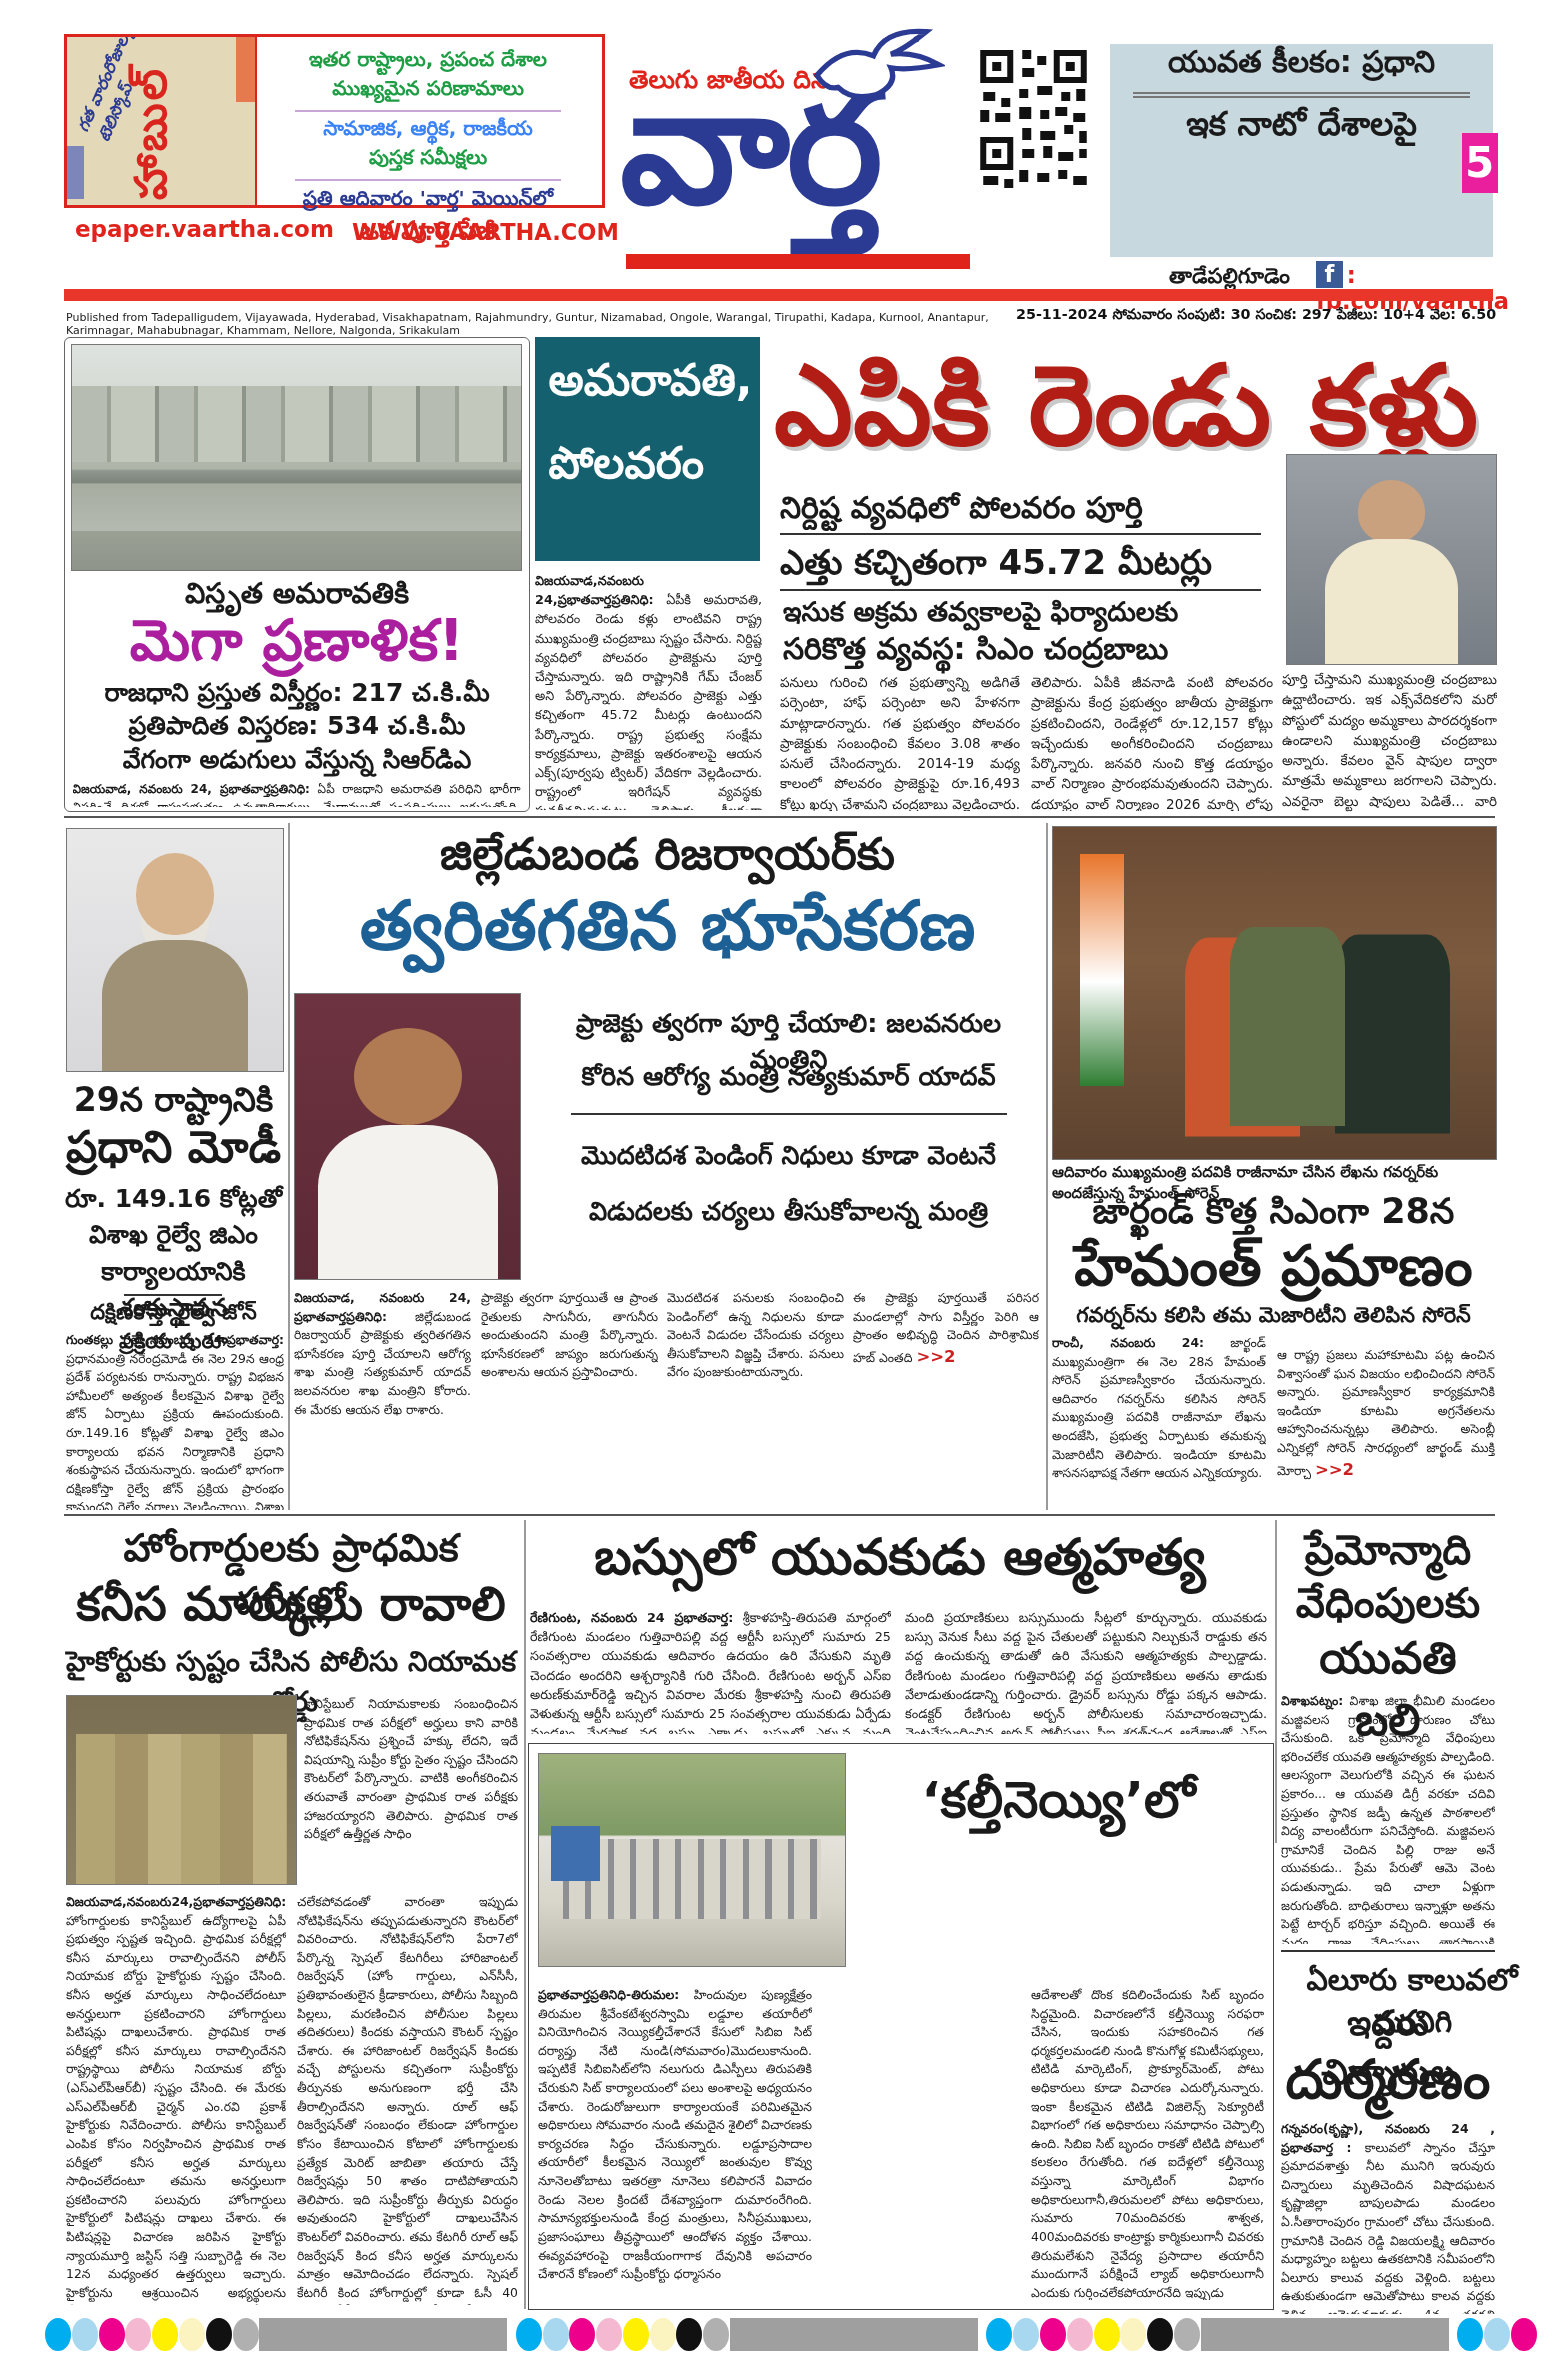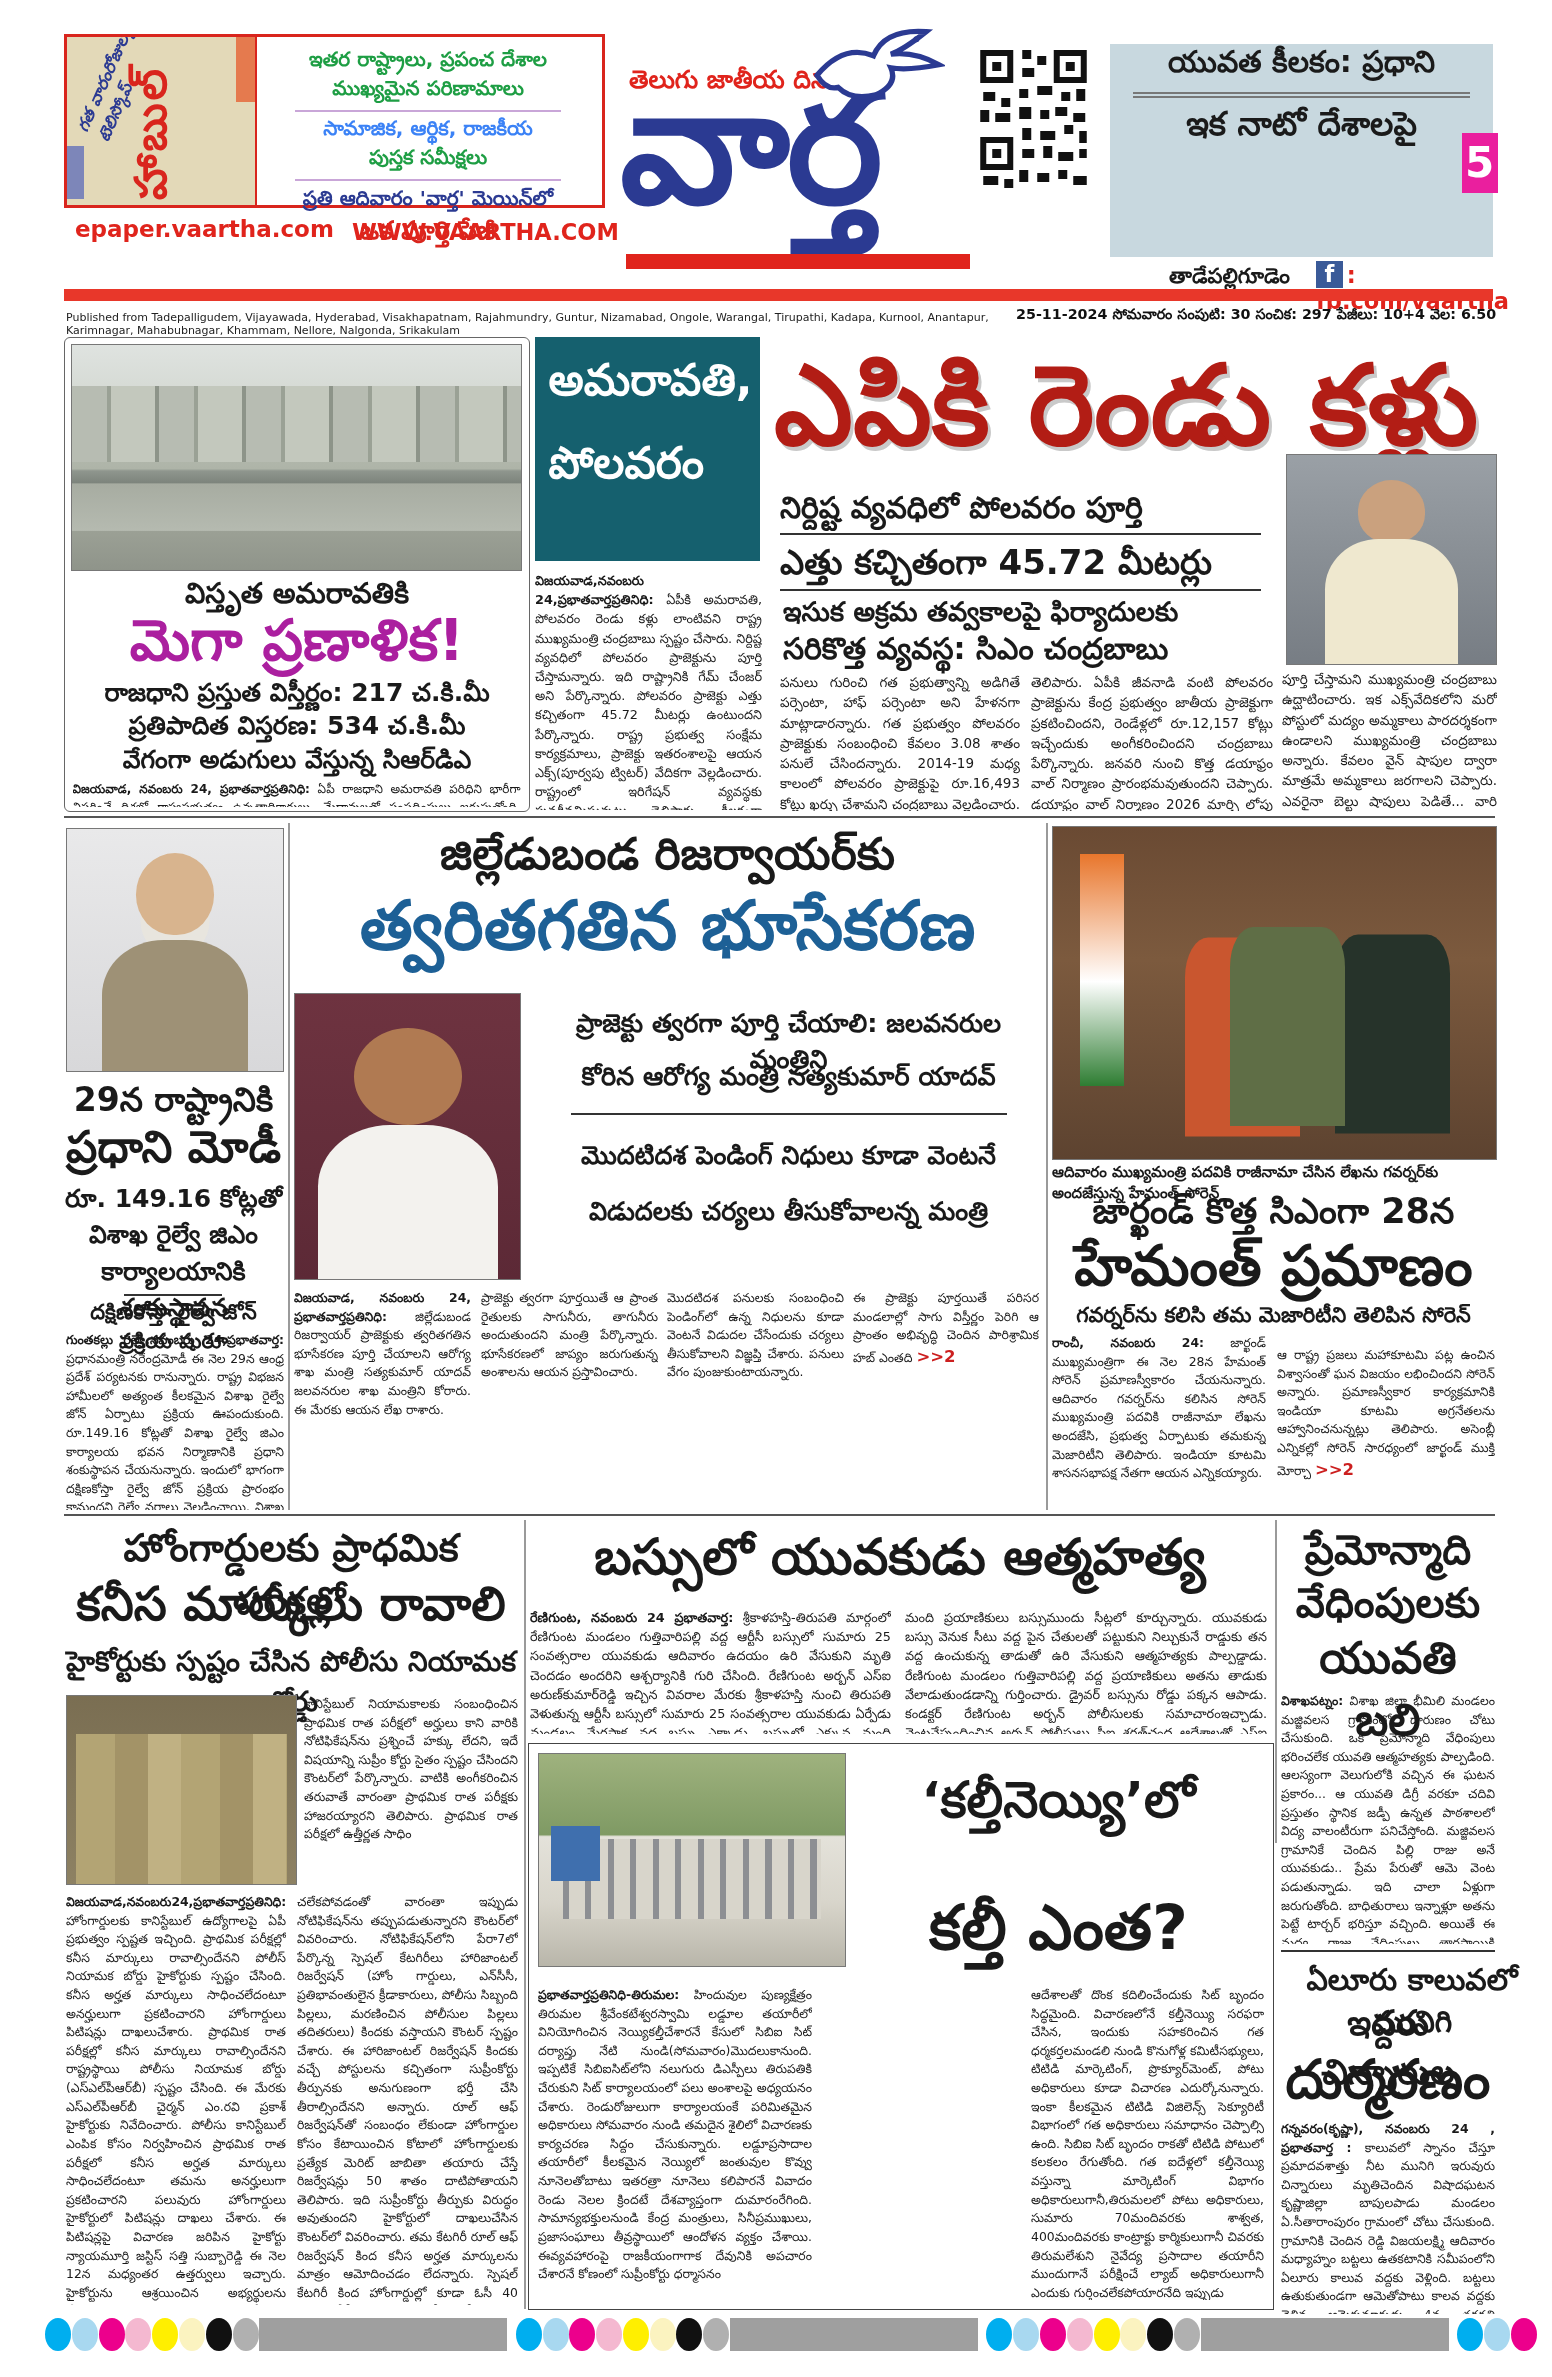--- a/index.html
+++ b/index.html
@@ -241,21 +241,20 @@
   <span>శ్రీకాళహస్తి-తిరుపతి మార్గంలో రేణిగుంట మండలం గుత్తివారిపల్లి వద్ద ఆర్టీసీ బస్సులో సుమారు 25 సంవత్సరాల యువకుడు ఆదివారం ఉదయం ఉరి వేసుకుని మృతి చెందడం అందరిని ఆశ్చర్యానికి గురి చేసింది. రేణిగుంట అర్బన్ ఎస్ఐ అరుణ్‌కుమార్‌రెడ్డి ఇచ్చిన వివరాల మేరకు శ్రీకాళహస్తి నుంచి తిరుపతి వెళుతున్న ఆర్టీసీ బస్సులో సుమారు 25 సంవత్సరాల యువకుడు ఏర్పేడు మండలం మేర్లపాక వద్ద బస్సు ఎక్కాడు. బస్సులో ఎక్కువ మంది ప్రయాణికులు లేరు. ఉన్న కొద్ది</span>
 </div>
 <div class="abs body-txt j" style="left:905px;top:1608px;width:362px;height:126px;font-size:12.8px;">
   <span>మంది ప్రయాణికులు బస్సుముందు సీట్లలో కూర్చున్నారు. యువకుడు బస్సు వెనుక సీటు వద్ద పైన చేతులతో పట్టుకుని నిల్చుకునే రాడ్డుకు తన వద్ద ఉంచుకున్న తాడుతో ఉరి వేసుకుని ఆత్మహత్యకు పాల్పడ్డాడు. రేణిగుంట మండలం గుత్తివారిపల్లి వద్ద ప్రయాణికులు అతను తాడుకు వేలాడుతుండడాన్ని గుర్తించారు. డ్రైవర్ బస్సును రోడ్డు పక్కన ఆపాడు. కండక్టర్ రేణిగుంట అర్బన్ పోలీసులకు సమాచారంఇచ్చాడు. వెంటనేస్పందించిన అర్బన్ పోలీసులు సీఐ శరత్‌చంద్ర ఆదేశాలతో ఎస్ఐ అరుణ్‌కుమార్‌రెడ్డి పర్యవేక్షణలో</span>
   
 </div>
 
 <div class="abs" style="left:528px;top:1743px;width:744px;height:565px;border:1.5px solid #444;">
   <div class="abs photo ph-gate" style="left:9px;top:9px;width:306px;height:212px;"></div>
   <div class="abs b c" style="left:325px;top:27px;width:409px;font-size:50px;">‘కల్తీనెయ్యి’లో</div>
-  <div class="abs b c" style="left:325px;top:147px;width:409px;font-size:62px;">కల్తీ ఎంత?</div>
   <div class="abs body-txt j" style="left:9px;top:242px;width:274px;height:314px;font-size:12.4px;">
     <b>ప్రభాతవార్తప్రతినిధి-తిరుమల:</b>
     <span>హిందువుల పుణ్యక్షేత్రం తిరుమల శ్రీవేంకటేశ్వరస్వామి లడ్డూల తయారీలో వినియోగించిన నెయ్యికల్తీచేశారనే కేసులో సిబిఐ సిట్ దర్యాప్తు నేటి నుండి(సోమవారం)మొదలుకానుంది. ఇప్పటికే సిబిఐసిట్‌లోని నలుగురు డిఎస్పీలు తిరుపతికి చేరుకుని సిట్ కార్యాలయంలో పలు అంశాలపై అధ్యయనం చేశారు. రెండురోజులుగా కార్యాలయంకే పరిమితమైన అధికారులు సోమవారం నుండి తమదైన శైలిలో విచారణకు కార్యచరణ సిద్దం చేసుకున్నారు. లడ్డూప్రసాదాల తయారీలో కీలకమైన నెయ్యిలో జంతువుల కొవ్వు నూనెలతోబాటు ఇతరత్రా నూనెలు కలిపారనే వివాదం రెండు నెలల క్రిందటే దేశవ్యాప్తంగా దుమారంరేగింది. సామాన్యభక్తులనుండి కేంద్ర మంత్రులు, సినీప్రముఖులు, ప్రజాసంఘాలు తీవ్రస్థాయిలో ఆందోళన వ్యక్తం చేశాయి. ఈవ్యవహారంపై రాజకీయంగాగాక దేవునికి అపచారం చేశారనే కోణంలో సుప్రీంకోర్టు ధర్మాసనం</span>
   </div>
   <div class="abs body-txt j" style="left:502px;top:242px;width:233px;height:314px;font-size:12.4px;">
     <span>ఆదేశాలతో దొంక కదిలించేందుకు సిట్ బృందం సిద్ధమైంది. విచారణలోనే కల్తీనెయ్యి సరఫరా చేసిన, ఇందుకు సహకరించిన గత ధర్మకర్తలమండలి నుండి కొనుగోళ్ల కమిటీసభ్యులు, టిటిడి మార్కెటింగ్, ప్రొక్యూర్‌మెంట్, పోటు అధికారులు కూడా విచారణ ఎదుర్కోనున్నారు. ఇంకా కీలకమైన టిటిడి విజిలెన్స్ సెక్యూరిటీ విభాగంలో గత అధికారులు సమాధానం చెప్పాల్సి ఉంది. సిబిఐ సిట్ బృందం రాకతో టిటిడి పోటులో కలకలం రేగుతోంది. గత ఐదేళ్లలో కల్తీనెయ్యి వస్తున్నా మార్కెటింగ్ విభాగం అధికారులుగానీ,తిరుమలలో పోటు అధికారులు, సుమారు 70మందివరకు శాశ్వత, 400మందివరకు కాంట్రాక్టు కార్మికులుగానీ చివరకు తిరుమలేశుని నైవేద్య ప్రసాదాల తయారీని ముందుగానే పరీక్షించే ల్యాబ్ అధికారులుగానీ ఎందుకు గుర్తించలేకపోయారనేది ఇప్పుడు</span>
     
   </div>
 </div>
 

